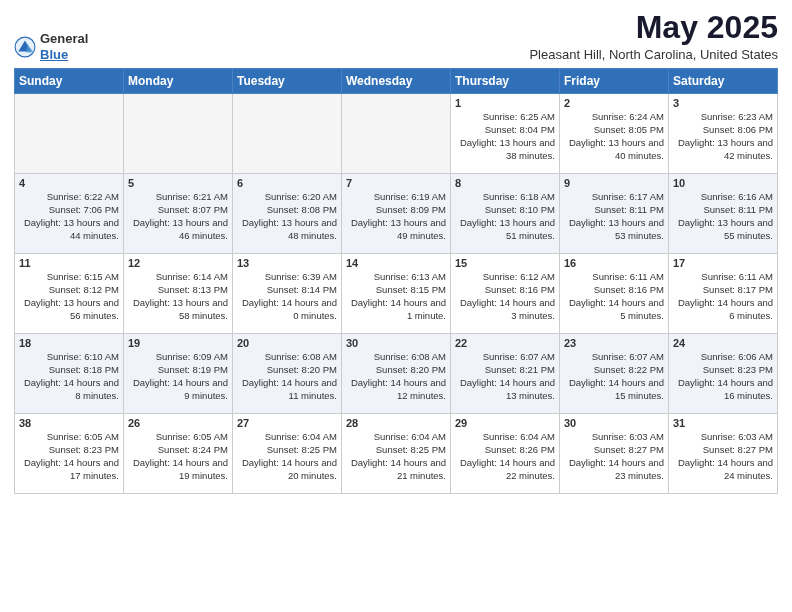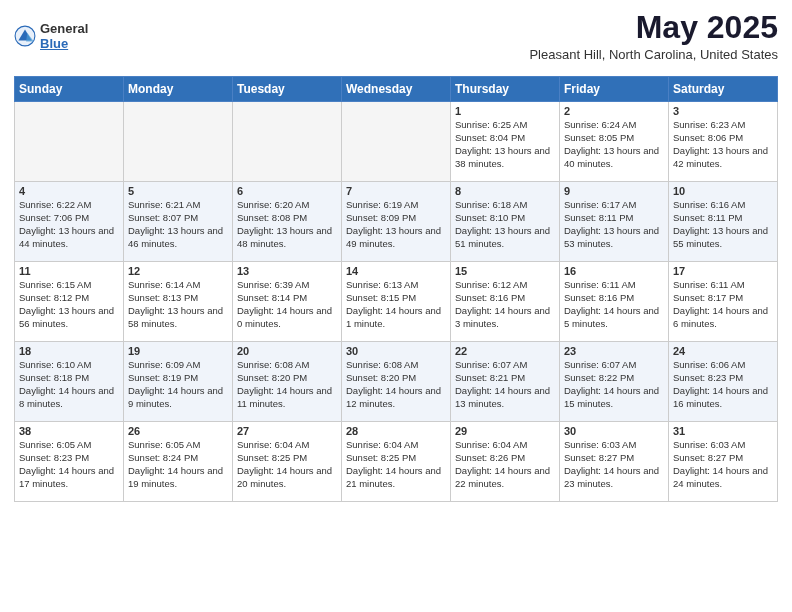--- a/index.html
+++ b/index.html
@@ -10,21 +10,21 @@
       height: 612px;
       overflow: hidden;
     }
     .container {
       width: 792px;
       padding: 10px 14px 8px 14px;
     }
     .header-row {
       display: flex;
       justify-content: space-between;
-      align-items: center;
+      align-items: flex-end;
       margin-bottom: 2px;
     }
     .logo {
       display: flex;
       align-items: center;
       gap: 4px;
     }
     .logo-text {
       font-size: 13px;
       font-weight: bold;
@@ -47,21 +47,21 @@
       line-height: 1.1;
     }
     .location {
       font-size: 13px;
       color: #333;
       margin-top: 2px;
     }
     .calendar {
       width: 100%;
       border-collapse: collapse;
-      margin-top: 14px;
+      margin-top: 6px;
       table-layout: fixed;
     }
     .calendar th {
       background: #3070b8;
       color: #fff;
       font-size: 12px;
       font-weight: bold;
       padding: 5px 4px;
       text-align: left;
       border: 1px solid #4a80c4;
@@ -84,20 +84,21 @@
     .day-num {
       font-weight: bold;
       font-size: 11px;
       margin-bottom: 2px;
       display: block;
     }
     .day-detail {
       font-size: 9.5px;
       line-height: 1.35;
       color: #333;
+      text-align: right;
     }
   </style>
 </head>
 <body>
 
 <div class="container">
   <div class="header-row">
     <div class="logo">
       <svg class="logo-icon" viewBox="0 0 40 40">
         <ellipse cx="20" cy="20" rx="18" ry="18" fill="#e8f0fa" stroke="#2a6ab8" stroke-width="2"></ellipse>

